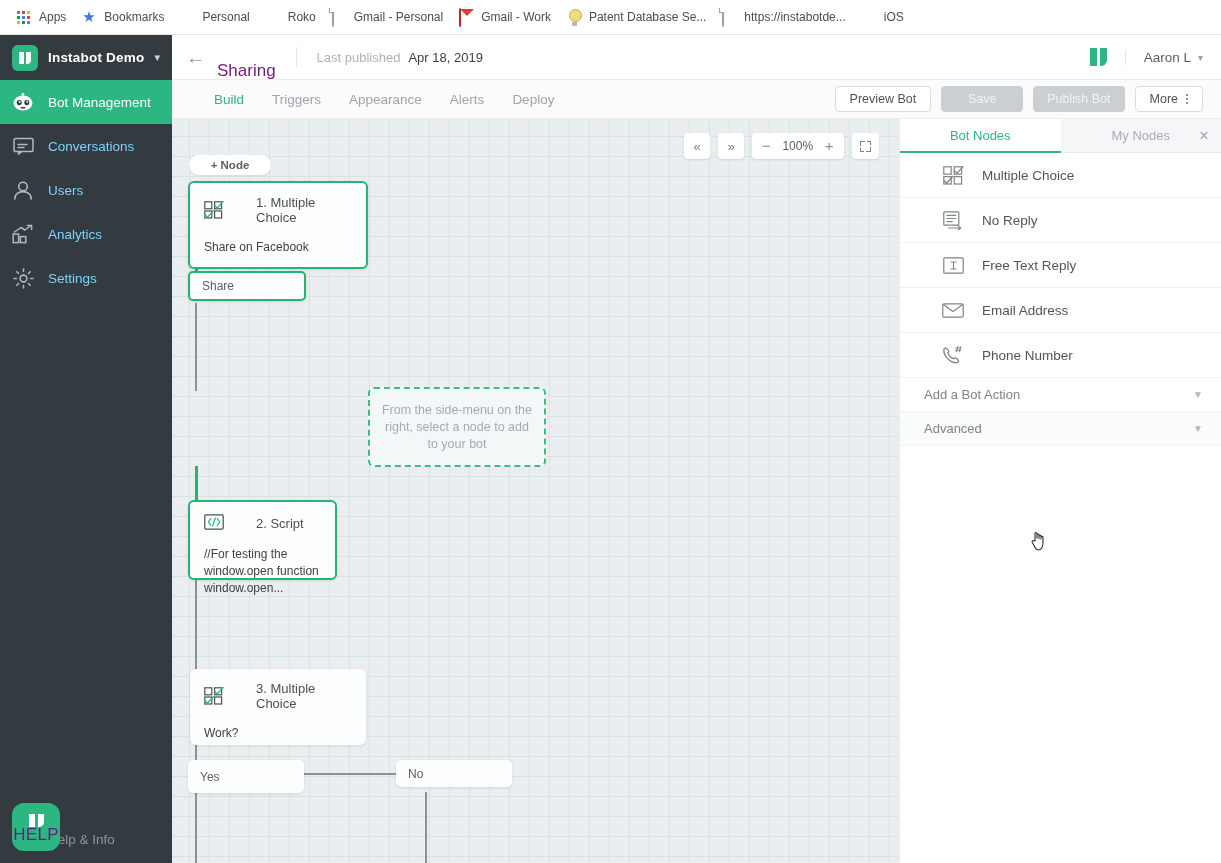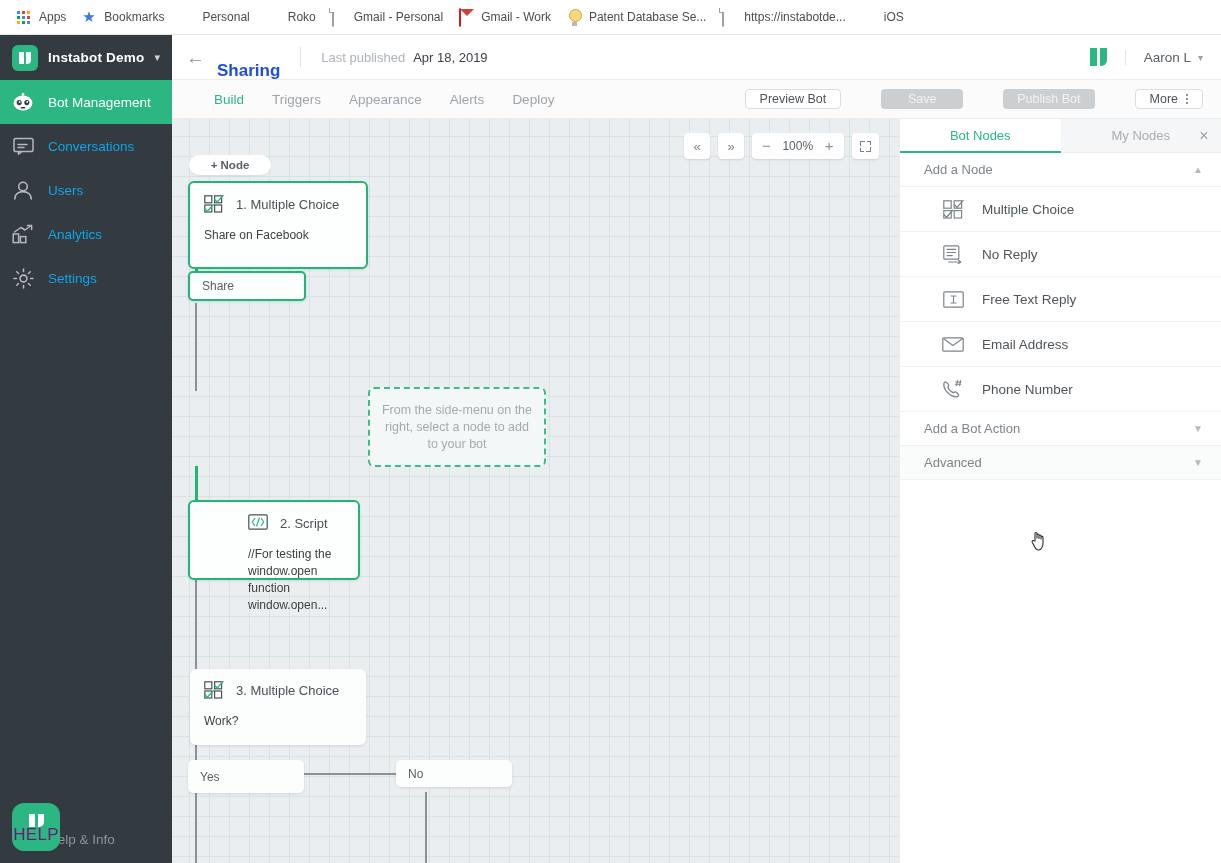--- a/index.html
+++ b/index.html
@@ -91,21 +91,21 @@
     display:flex; align-items:center; justify-content:center; gap:2px;
   }
   .brand-logo span { display:block; width:5px; height:12px; background:#fff; }
   .brand-logo span:nth-child(2){ border-bottom-right-radius:4px; }
   #brand-name { color:#ffffff; font-size:13.5px; font-weight:bold; letter-spacing:.2px; flex:1; }
   #brand-caret { color:#cfd4d7; font-size:11px; }
 
   .nav-item {
     height: 44px; display:flex; align-items:center; gap:14px;
     padding-left: 12px; cursor: pointer;
-    color:#0ea5e9; font-size:13.5px;
+    color:#7dd3fc; font-size:13.5px;
   }
   .nav-item.active { background:#2bb682; color:#ffffff; }
   .nav-ico { width:22px; height:22px; flex:0 0 22px; display:flex; align-items:center; justify-content:center;}
   .nav-ico svg { display:block; }
 
   #help-info {
     position:absolute; bottom: 6px; left: 0; width:172px;
     height: 36px; display:flex; align-items:center; gap:14px; padding-left:12px;
     color:#8d949a; font-size:13.5px; cursor:pointer;
   }
@@ -121,21 +121,21 @@
   #help-fab b { color:#701a75; font-size:17px; font-weight:normal; letter-spacing:.3px; line-height:12px;}
 
   
   #app-header {
     position:absolute; top:35px; left:172px;
     width: 1049px; height: 45px;
     background:#ffffff; border-bottom:1px solid #ededed;
     display:flex; align-items:center; padding: 0 18px 0 14px;
   }
   #back-arrow { color:#8a9097; font-size:19px; cursor:pointer; line-height:1; margin-right:12px; }
-  #page-title { font-size:17px; color:#1d4ed8; font-weight:bold;margin-top:28px; }
+  #page-title { font-size:17px; color:#701a75; font-weight:normal;margin-top:28px; }
   .vdiv { width:1px; height:20px; background:#e3e3e3; margin:0 20px; }
   #last-published-label { font-size:13px; color:#adb3b8; }
   #last-published-date { font-size:13px; color:#3c4146; margin-left:8px; }
   #header-spacer { flex:1; }
   #header-logo { display:flex; gap:3px; margin-right:18px; cursor:pointer; }
   #header-logo span { display:block; width:7px; height:18px; background:#2bb682; }
   #header-logo span:nth-child(2){ border-bottom-right-radius:6px; }
   #user-menu { display:flex; align-items:center; gap:7px; cursor:pointer; padding-left:18px; border-left:1px solid #e3e3e3;}
   #user-name { font-size:13.5px; color:#5a6066; }
   #user-caret { color:#9aa1a7; font-size:10px; }
@@ -146,22 +146,22 @@
     width:1049px; height:39px;
     background:#fbfbfb; border-bottom:1px solid #ececec;
     display:flex; align-items:center; padding-left:28px;
   }
   .tab {
     font-size:13.5px; color:#9ea4aa; padding:0 14px; cursor:pointer; line-height:39px;
   }
   .tab.active { color:#2bb682; }
   #tab-actions { margin-left:auto; display:flex; align-items:center; gap:10px; padding-right:18px; }
   .btn {
-    height:20px; border-radius:4px; font-size:12.5px; display:flex; align-items:center;
-    justify-content:center; padding:0 14px; cursor:pointer; white-space:nowrap;margin-left:30px;
+    height:26px; border-radius:4px; font-size:12.5px; display:flex; align-items:center;
+    justify-content:center; padding:0 14px; cursor:pointer; white-space:nowrap;
   }
   .btn-outline { background:#fff; border:1px solid #d9dde0; color:#4d5358; }
   .btn-disabled { background:#cbcfd2; color:#f1f3f4; }
   .btn-more { background:#fff; border:1px solid #d9dde0; color:#4d5358; gap:8px; }
   .kebab { display:inline-flex; flex-direction:column; gap:2px; }
   .kebab i { display:block; width:2px; height:2px; background:#6b7076; border-radius:50%; }
 
   
   #canvas {
     position:absolute; top:119px; left:172px;
@@ -206,21 +206,21 @@
     z-index:3;
     font-weight:bold;
   }
 
   .node {
     position:absolute; background:#fcfdfd; border-radius:6px;
     box-shadow:0 1px 3px rgba(0,0,0,.10);
   }
   .node.selected { border:2px solid #22b573; background:#fdfefe; }
   .node-head { display:flex; align-items:center; gap:12px; padding:12px 14px 0 14px; }
-  .node-title { font-size:13px; color:#4a5055; }
+  .node-title { font-size:13px; color:#4a5055;margin-left:20px; }
   .node-body { font-size:12px; color:#404040; padding:14px 14px 0 14px; line-height:17px; }
 
   .mc-ico { width:20px;height:18px; flex:0 0 20px; position:relative;}
   .ans {
     position:absolute; background:#fcfdfd; border-radius:5px;
     box-shadow:0 1px 3px rgba(0,0,0,.10);
     display:flex; align-items:center; padding-left:12px;
     font-size:12px; color:#5a6066;
   }
   .ans.selected { border:2px solid #22b573; }
@@ -498,21 +498,21 @@
   </div>
 
   <div class="ans selected" style="left:16px; top:152px; width:118px; height:30px;">
     <span>Share</span>
   </div>
 
   <div id="placeholder-node">
     <span>From the side-menu on the right, select a node to add to your bot</span>
   </div>
 
-  <div class="node selected" style="left:16px; top:381px; width:172px; height:80px;padding-left:44px;">
+  <div class="node selected" style="left:16px; top:381px; width:149px; height:80px;">
     <div class="node-head">
       <span class="mc-ico">
         <svg width="20" height="16" viewBox="0 0 20 16">
           <rect x="0.8" y="0.8" width="18.4" height="14.4" rx="1.2" fill="none" stroke="#4a5055" stroke-width="1.2"></rect>
           <path d="M6.6 4.6 L4.2 8 L6.6 11.4" fill="none" stroke="#2bb682" stroke-width="1.2" stroke-linecap="round" stroke-linejoin="round"></path>
           <path d="M13.4 4.6 L15.8 8 L13.4 11.4" fill="none" stroke="#2bb682" stroke-width="1.2" stroke-linecap="round" stroke-linejoin="round"></path>
           <path d="M11.4 4 L8.6 12" fill="none" stroke="#2bb682" stroke-width="1.2" stroke-linecap="round"></path>
         </svg>
       </span>
       <span class="node-title">2. Script</span>
@@ -545,24 +545,20 @@
   </div>
 </div>
 
 <div id="right-panel">
   <div id="panel-tabs">
     <div class="ptab active">Bot Nodes</div>
     <div class="ptab inactive">My Nodes</div>
     <div id="panel-close">×</div>
   </div>
 
-  <div class="section-head">
-    <span>Add a Node</span>
-    <span class="chev">▲</span>
-  </div>
 
   <div class="node-opt">
     <span class="opt-ico">
       <svg width="21" height="19" viewBox="0 0 21 19">
         <rect x="0.8" y="0.8" width="7.4" height="7.4" fill="none" stroke="#7d848a" stroke-width="1.2"></rect>
         <rect x="11.2" y="0.8" width="7.4" height="7.4" fill="none" stroke="#7d848a" stroke-width="1.2"></rect>
         <rect x="0.8" y="10.6" width="7.4" height="7.4" fill="none" stroke="#7d848a" stroke-width="1.2"></rect>
         <rect x="11.2" y="10.6" width="7.4" height="7.4" fill="none" stroke="#7d848a" stroke-width="1.2"></rect>
         <path d="M11.4 4.8 L14 7.4 L20.2 0.4" fill="none" stroke="#7d848a" stroke-width="1.3" stroke-linecap="round" stroke-linejoin="round"></path>
         <path d="M1 14.6 L3.6 17.2 L9.8 10.2" fill="none" stroke="#7d848a" stroke-width="1.3" stroke-linecap="round" stroke-linejoin="round"></path>

